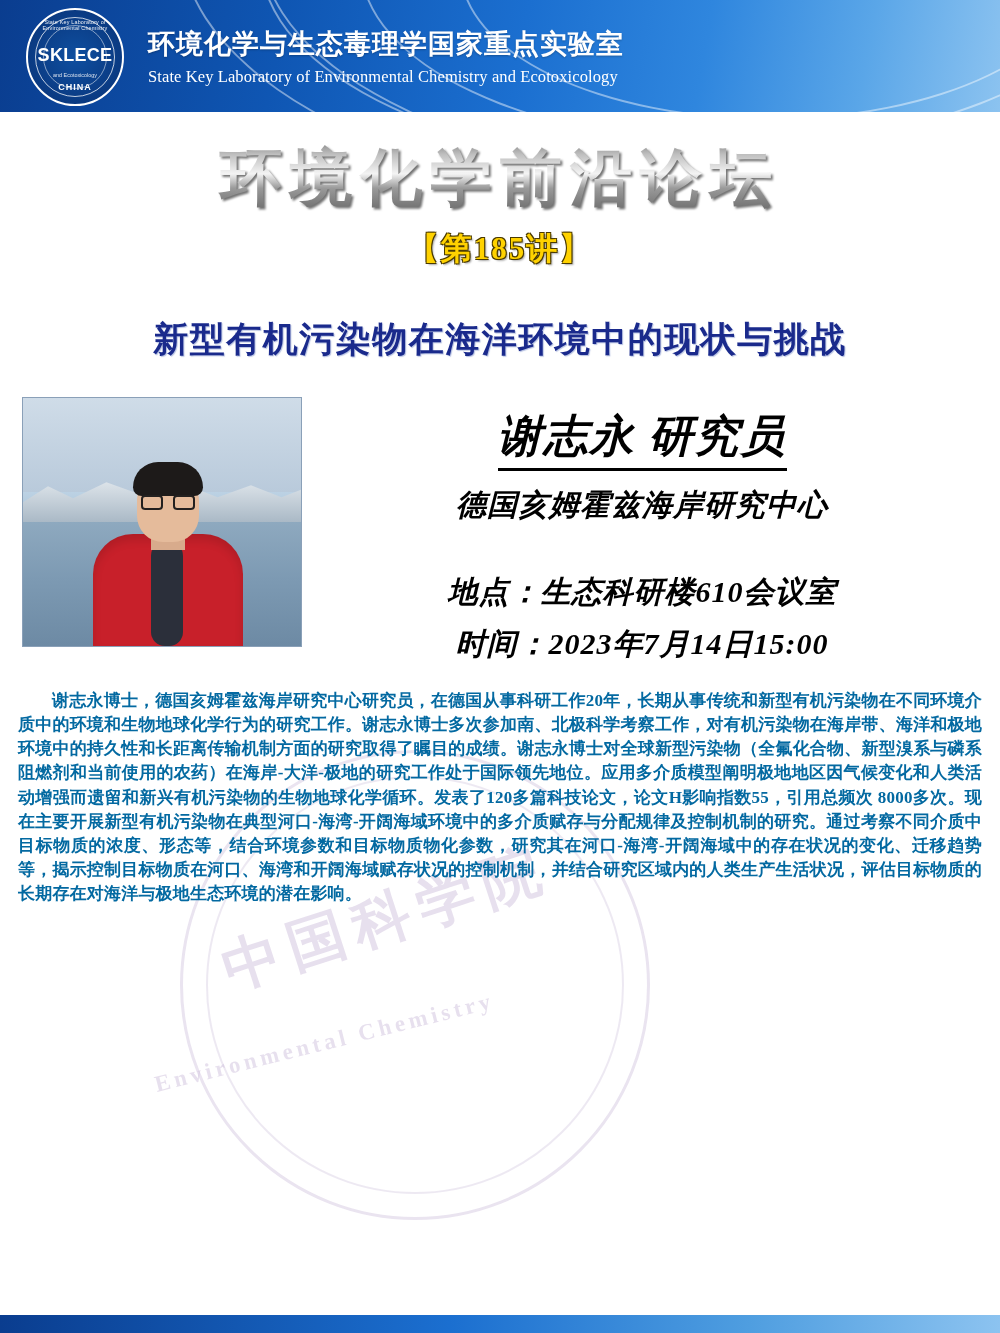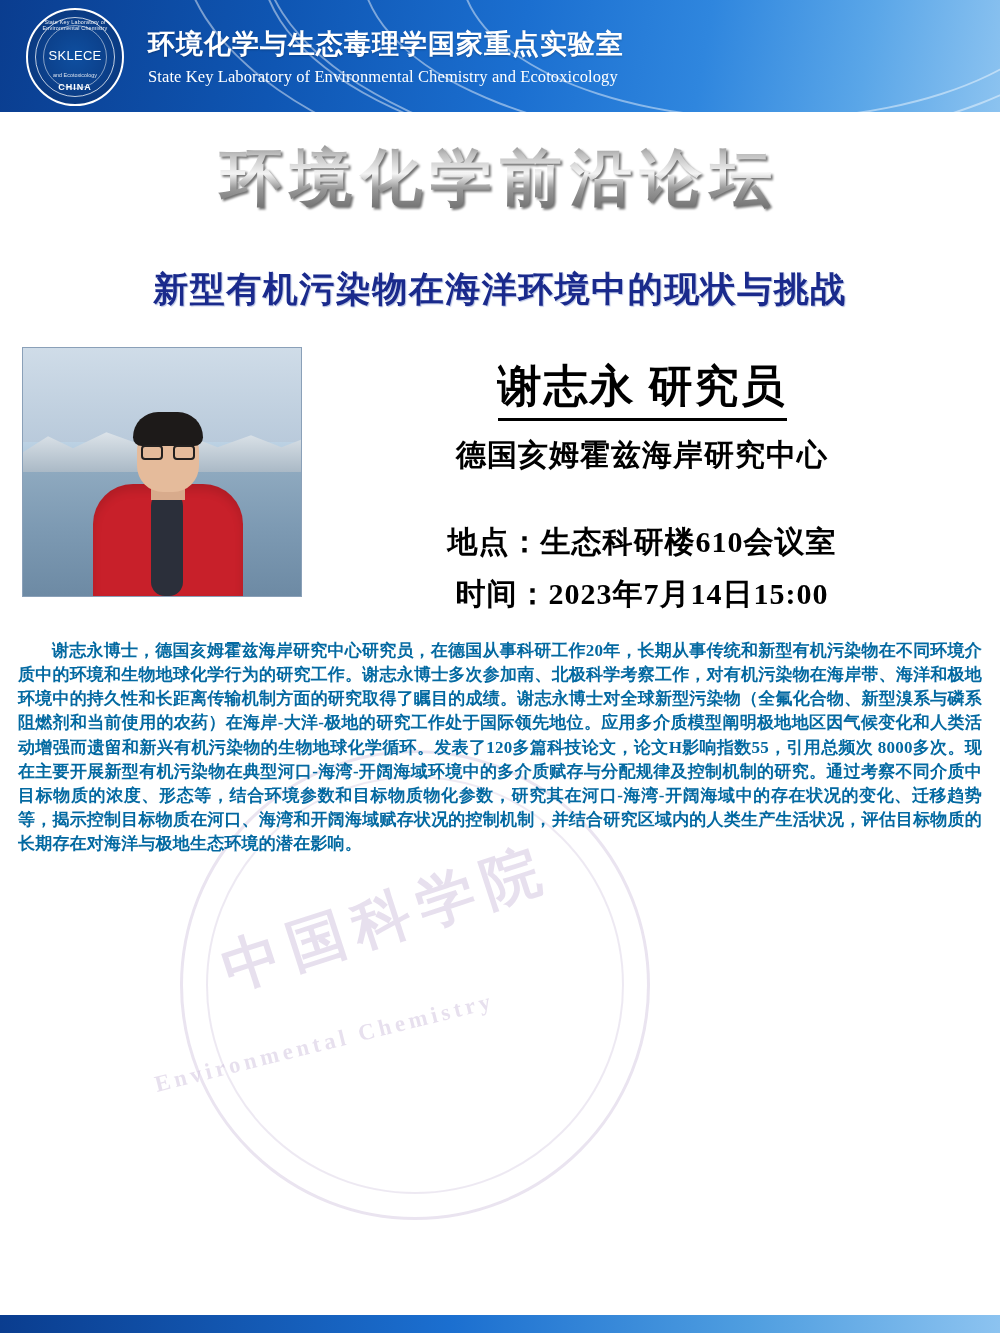--- a/index.html
+++ b/index.html
@@ -48,21 +48,21 @@
     border-radius: 50%;
     border: 1px solid rgba(255,255,255,0.75);
   }
   .logo .ring2 {
     position: absolute; left: 15px; top: 15px; right: 15px; bottom: 15px;
     border-radius: 50%;
     border: 1px solid rgba(255,255,255,0.5);
   }
   .logo .abbr {
     font-family: "Liberation Sans", sans-serif;
-    font-size: 13px; font-weight: normal; letter-spacing: 0.3px;
+    font-size: 18px; font-weight: bold; letter-spacing: 0.3px;
     position: relative; z-index: 2;
     margin-top: -4px;
     text-align: right;
   }
   .logo .country {
     font-family: "Liberation Sans", sans-serif;
     font-size: 9px; font-weight: bold; letter-spacing: 1px;
     position: absolute; bottom: 12px; left: 0; right: 0; text-align: center;
   }
   .logo .arc-top {
@@ -189,21 +189,21 @@
   .ph-person { position: absolute; left: 70px; bottom: 0; width: 150px; height: 170px; }
   .ph-coat { position: absolute; left: 0; bottom: 0; width: 150px; height: 112px; background: #c8202a; border-radius: 40px 40px 0 0; box-shadow: inset 0 6px 10px rgba(0,0,0,0.12); }
   .ph-coat:after { content:""; position:absolute; left: 58px; top: 8px; width: 32px; height: 104px; background: #2b2f3a; border-radius: 14px; }
   .ph-neck { position: absolute; left: 58px; bottom: 96px; width: 34px; height: 26px; background: #d8ab8c; }
   .ph-head { position: absolute; left: 44px; bottom: 104px; width: 62px; height: 72px; background: #e5bb9b; border-radius: 30px 30px 26px 26px; }
   .ph-hair { position: absolute; left: 40px; bottom: 150px; width: 70px; height: 34px; background: #1d1a19; border-radius: 34px 34px 12px 12px; }
   .ph-glass { position: absolute; left: 48px; bottom: 136px; width: 54px; height: 15px; }
   .ph-glass span { position: absolute; top: 0; width: 22px; height: 15px; border: 2px solid #23201f; border-radius: 4px; }
   .ph-glass span.l { left: 0; } .ph-glass span.r { right: 0; }
 
-  .speaker-info { flex: 1; padding-left: 4px; padding-top: 10px; text-align: center; }
+  .speaker-info { flex: 1; padding-left: 4px; padding-top: 10px; text-align: center; font-style: italic; }
   .speaker-name {
     font-family: "Liberation Serif", serif;
     font-size: 44px; font-weight: bold; letter-spacing: 2px;
     color: #000000;
     display: inline-block;
     border-bottom: 3px solid #000;
     padding-bottom: 2px;
   }
   .speaker-affil {
     font-family: "Liberation Serif", serif;
@@ -270,20 +270,21 @@
 <div class="watermark">
   <div class="wm-circle"></div>
   <div class="wm-circle2"></div>
   <div class="wm-text wm-cn">中国科学院</div>
   <div class="wm-text wm-en">Environmental Chemistry</div>
 </div>
 
 <div class="content">
 
   <div class="forum-title">环境化学前沿论坛</div>
+  <div class="lecture-no">【第185讲】</div>
   <div class="talk-title">新型有机污染物在海洋环境中的现状与挑战</div>
 
   <div class="speaker-row">
 
     <div class="photo">
       <div class="ph-sky"></div>
       <div class="ph-mount"></div>
       <div class="ph-sea"></div>
       <div class="ph-person">
         <div class="ph-coat"></div>

